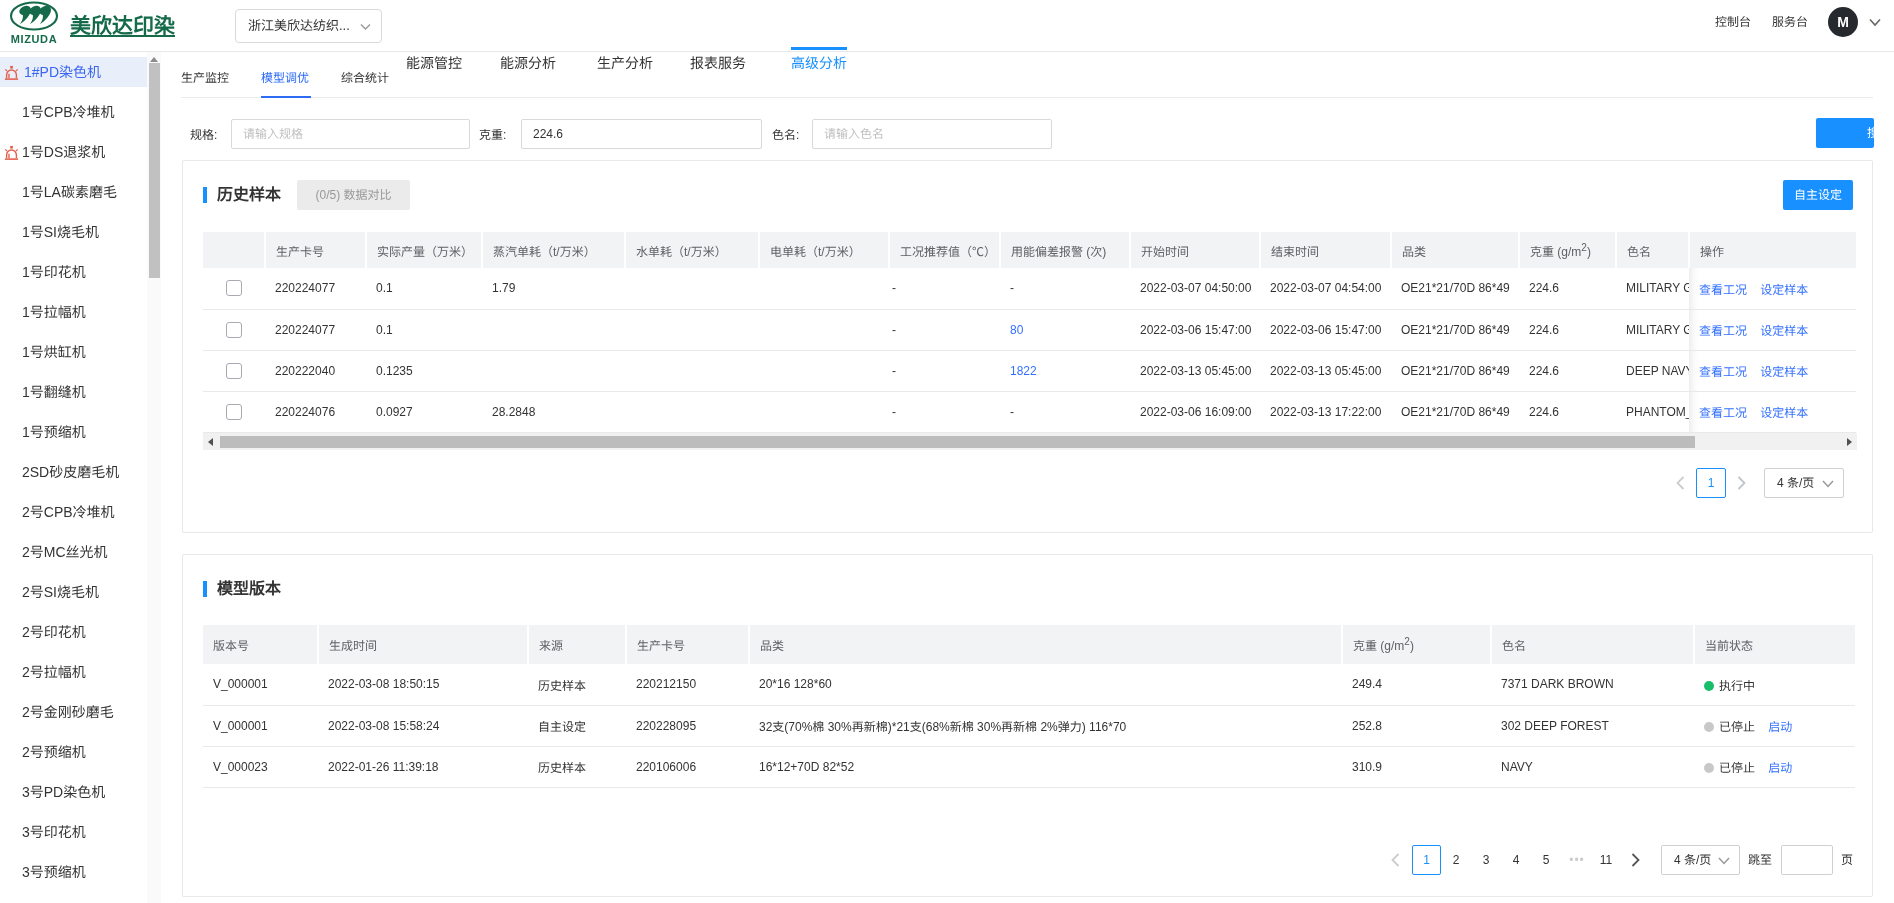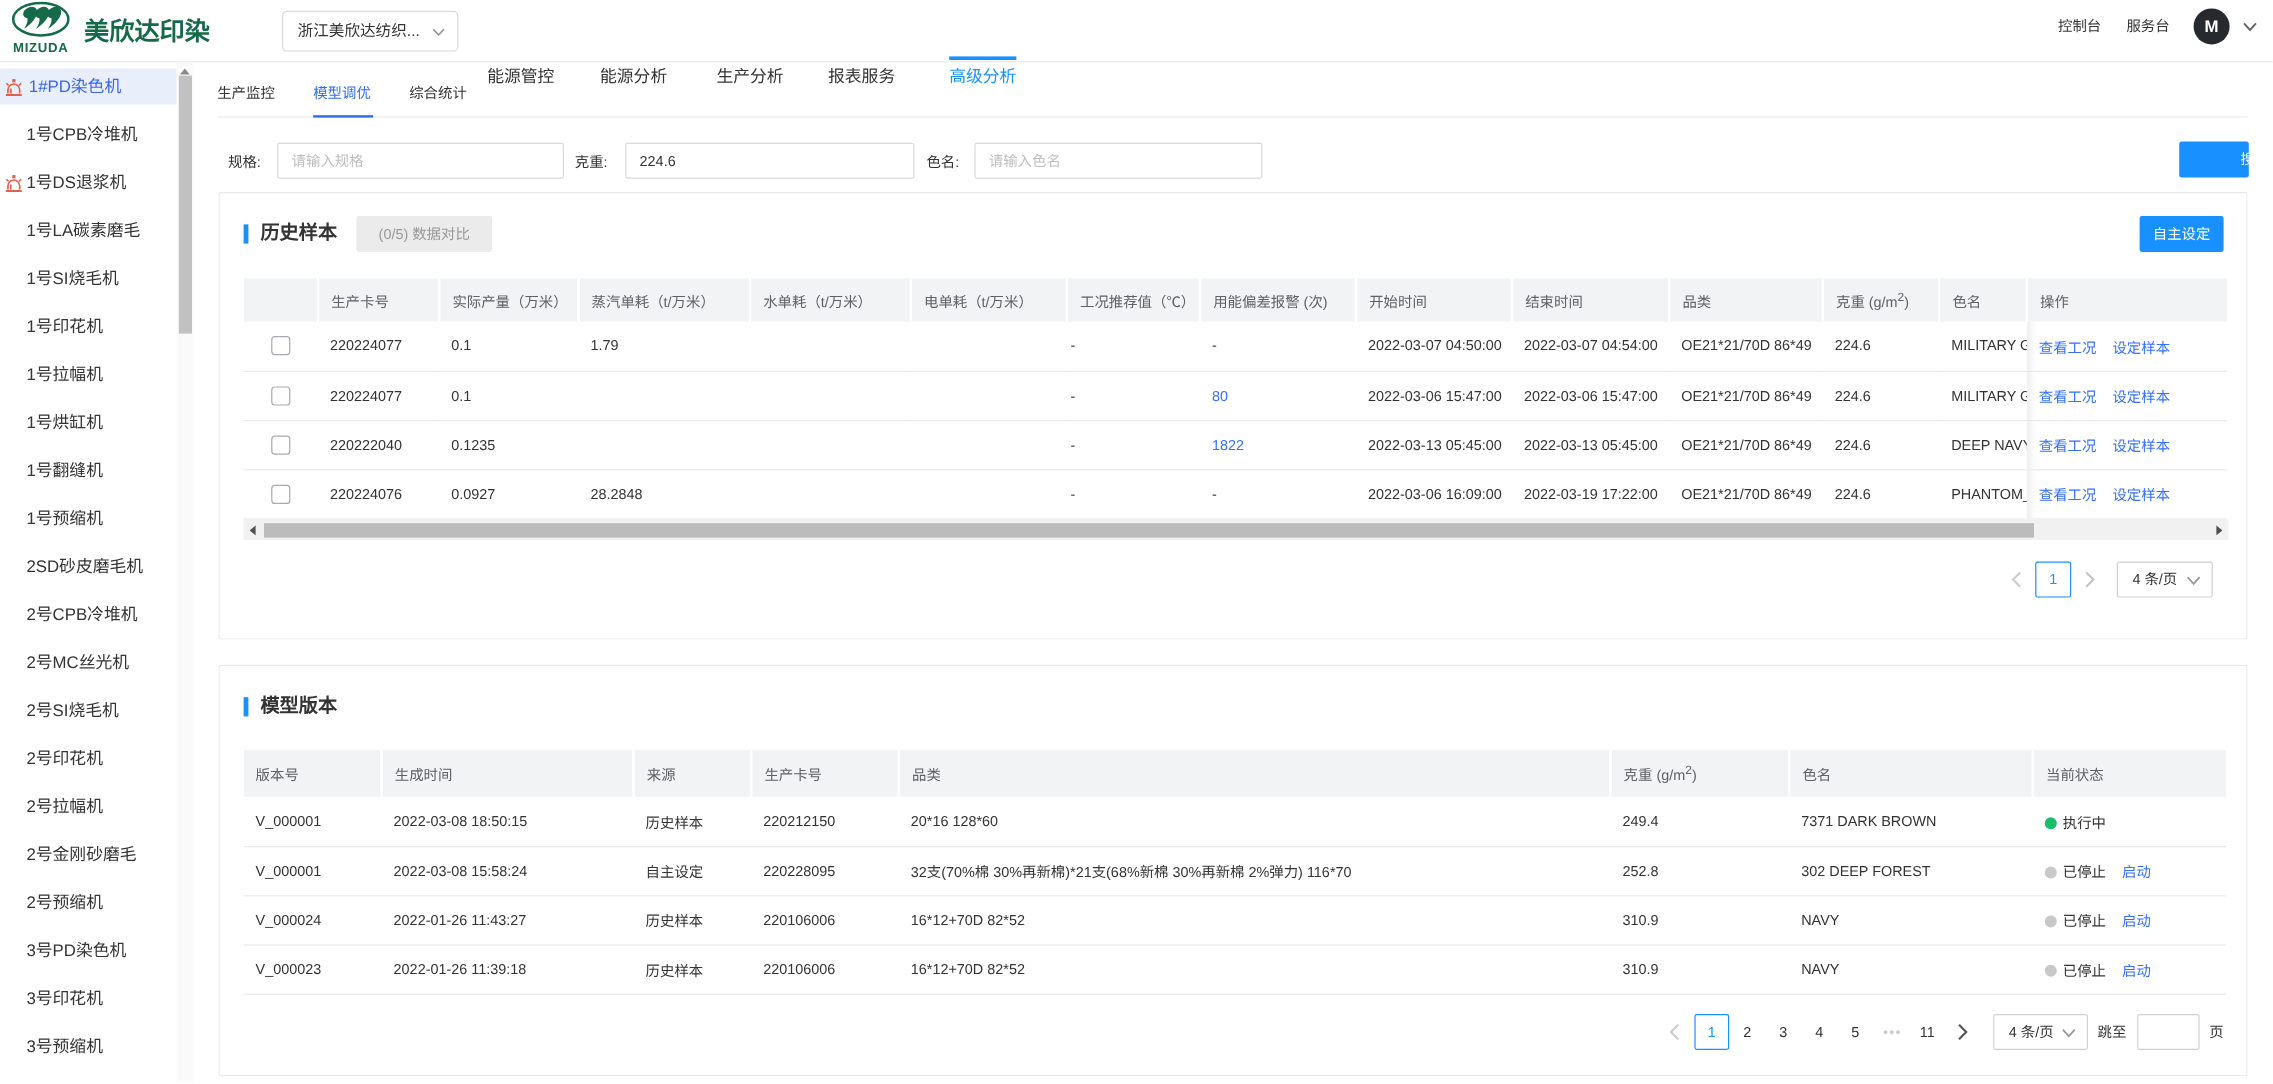--- a/index.html
+++ b/index.html
@@ -1,21 +1,21 @@
 <!DOCTYPE html>
 <html lang="zh-CN"><head>
 <meta charset="utf-8">
 <style>
 *{margin:0;padding:0;box-sizing:border-box;font-family:"Liberation Sans",sans-serif;}
 html,body{width:1894px;height:903px;background:#fff;overflow:hidden;}
 body{position:relative;color:#333;font-size:12px;}
 .abs{position:absolute;}
 
 #hdr{position:absolute;left:0;top:0;width:1894px;height:52px;background:#fff;border-bottom:1px solid #e8e8e8;z-index:5;}
-#brand{position:absolute;left:70px;top:9px;font-size:21px;font-weight:bold;color:#156a4a;}
+#brand{position:absolute;left:70px;top:9px;font-size:21px;font-weight:bold;color:#156a4a;text-decoration:underline;}
 #hsel{position:absolute;left:235px;top:9px;width:147px;height:34px;border:1px solid #d9d9d9;border-radius:4px;line-height:32px;padding-left:12px;font-size:13px;color:#333;}
 .hnav{position:absolute;top:0;height:51px;line-height:44px;font-size:14px;color:#333;margin-top:41px;}
 .hnav.on{color:#1890ff;}
 #navbar{position:absolute;left:791px;top:47px;width:56px;height:2.5px;background:#1890ff;}
 .hr12{position:absolute;top:0;height:51px;line-height:44px;font-size:12px;color:#333;}
 #avatar{position:absolute;left:1828px;top:7px;width:30px;height:30px;border-radius:50%;background:#26292e;color:#fff;font-size:14px;font-weight:bold;text-align:center;line-height:30px;}
 
 #side{position:absolute;left:0;top:52px;width:161px;height:851px;background:#fff;}
 #side ul{list-style:none;padding-top:5px;}
 #side li{position:relative;height:30px;margin-bottom:10px;line-height:30px;padding-left:22px;font-size:14px;color:#333;white-space:nowrap;}
@@ -246,21 +246,21 @@
     <tr>
           <td><span class="cb"></span></td>
           <td>220224076</td>
           <td>0.0927</td>
           <td>28.2848</td>
           <td></td>
           <td></td>
           <td style="padding-left:3px">-</td>
           <td>-</td>
           <td>2022-03-06 16:09:00</td>
-          <td>2022-03-19 17:22:00</td>
+          <td>2022-03-13 17:22:00</td>
           <td>OE21*21/70D 86*49</td>
           <td>224.6</td>
           <td>PHANTOM_BLACK</td>
           <td class="opcell"><a class="lk">查看工况</a>&nbsp;&nbsp;&nbsp;&nbsp;<a class="lk">设定样本</a></td>
         </tr>
   </tbody>
     </table>
   <div id="hscroll">
       <div class="la"></div>
       <div class="th"></div>
@@ -323,30 +323,20 @@
           <td>V_000001</td>
           <td>2022-03-08 15:58:24</td>
           <td>自主设定</td>
           <td>220228095</td>
           <td>32支(70%棉 30%再新棉)*21支(68%新棉 30%再新棉 2%弹力) 116*70</td>
           <td>252.8</td>
           <td>302 DEEP FOREST</td>
           <td><span class="dot dx"></span>已停止&nbsp;&nbsp;&nbsp;&nbsp;<a class="lk">启动</a></td>
         </tr>
     <tr>
-          <td>V_000024</td>
-          <td>2022-01-26 11:43:27</td>
-          <td>历史样本</td>
-          <td>220106006</td>
-          <td>16*12+70D 82*52</td>
-          <td>310.9</td>
-          <td>NAVY</td>
-          <td><span class="dot dx"></span>已停止&nbsp;&nbsp;&nbsp;&nbsp;<a class="lk">启动</a></td>
-        </tr>
-    <tr>
           <td>V_000023</td>
           <td>2022-01-26 11:39:18</td>
           <td>历史样本</td>
           <td>220106006</td>
           <td>16*12+70D 82*52</td>
           <td>310.9</td>
           <td>NAVY</td>
           <td><span class="dot dx"></span>已停止&nbsp;&nbsp;&nbsp;&nbsp;<a class="lk">启动</a></td>
         </tr>
   </tbody>

